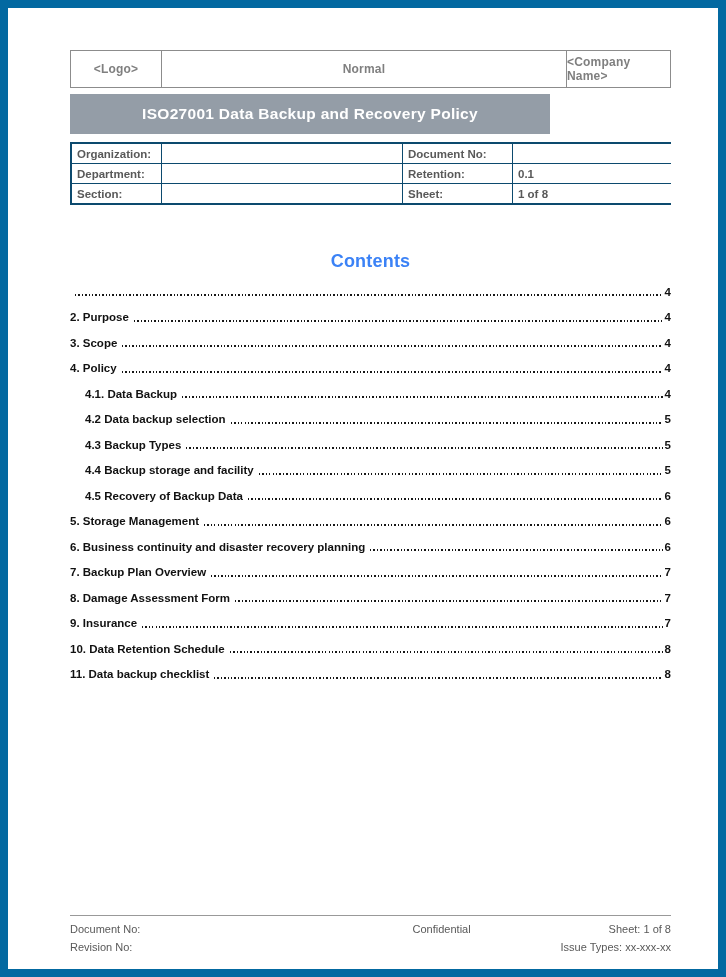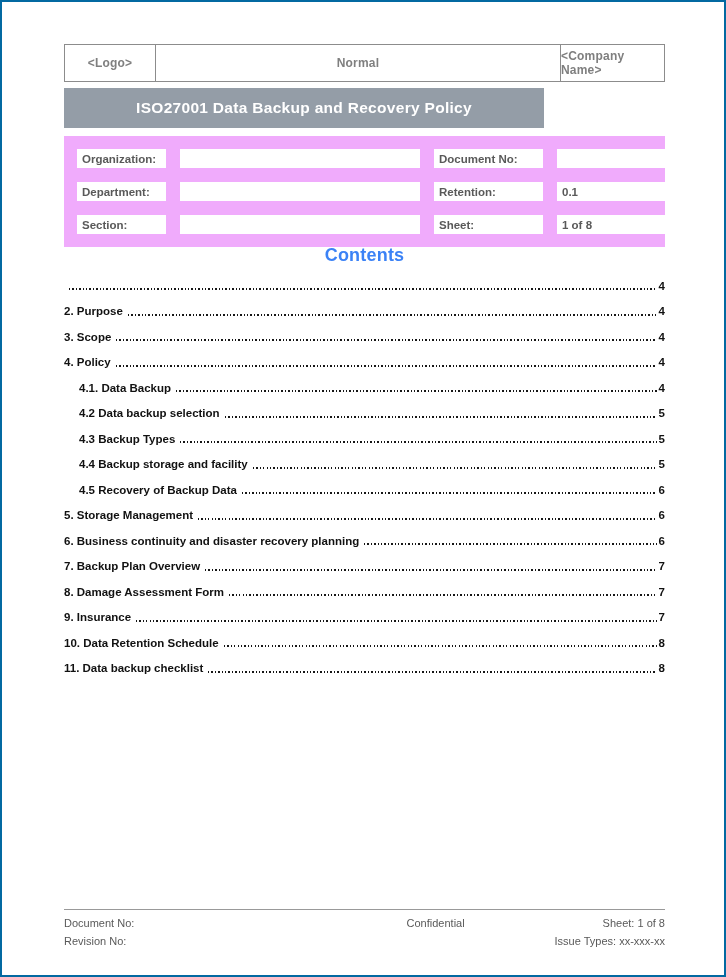--- a/index.html
+++ b/index.html
@@ -3,21 +3,21 @@
 <meta charset="utf-8">
 <style>
   * { margin:0; padding:0; box-sizing:border-box; }
   html,body { background:#ffffff; }
   body { font-family:"Liberation Sans", sans-serif; }
 
   .page {
     position:relative;
     width:726px; height:977px;
     background:#ffffff;
-    border:2px solid #0369a1;
+    border:8px solid #0369a1;
     overflow:hidden;
   }
 
   
   .header-table {
     position:absolute; top:42px; left:62px; width:601px; height:38px;
     display:grid; grid-template-columns:90px 404px 103px;
     background:#8c8c8c; gap:1px; padding:1px;
   }
   .header-table .cell {
@@ -34,21 +34,21 @@
     display:flex; align-items:center; justify-content:center;
   }
   .banner span {
     color:#ffffff; font-weight:bold; font-size:15.5px; letter-spacing:.3px;
   }
 
   
   .info-table {
     position:absolute; top:134px; left:62px; width:601px;
     display:grid; grid-template-columns:89px 240px 109px 158px;
-    background:#f0abfc; gap:14px; padding:13px;
+    background:#0c4a6e; gap:1px; padding:2px;
   }
   .info-table .cell {
     background:#ffffff; height:19px;
     display:flex; align-items:center;
     padding:0 5px;
     font-weight:bold; font-size:11.5px; color:#595959;
   }
 
   
   .contents-heading {

